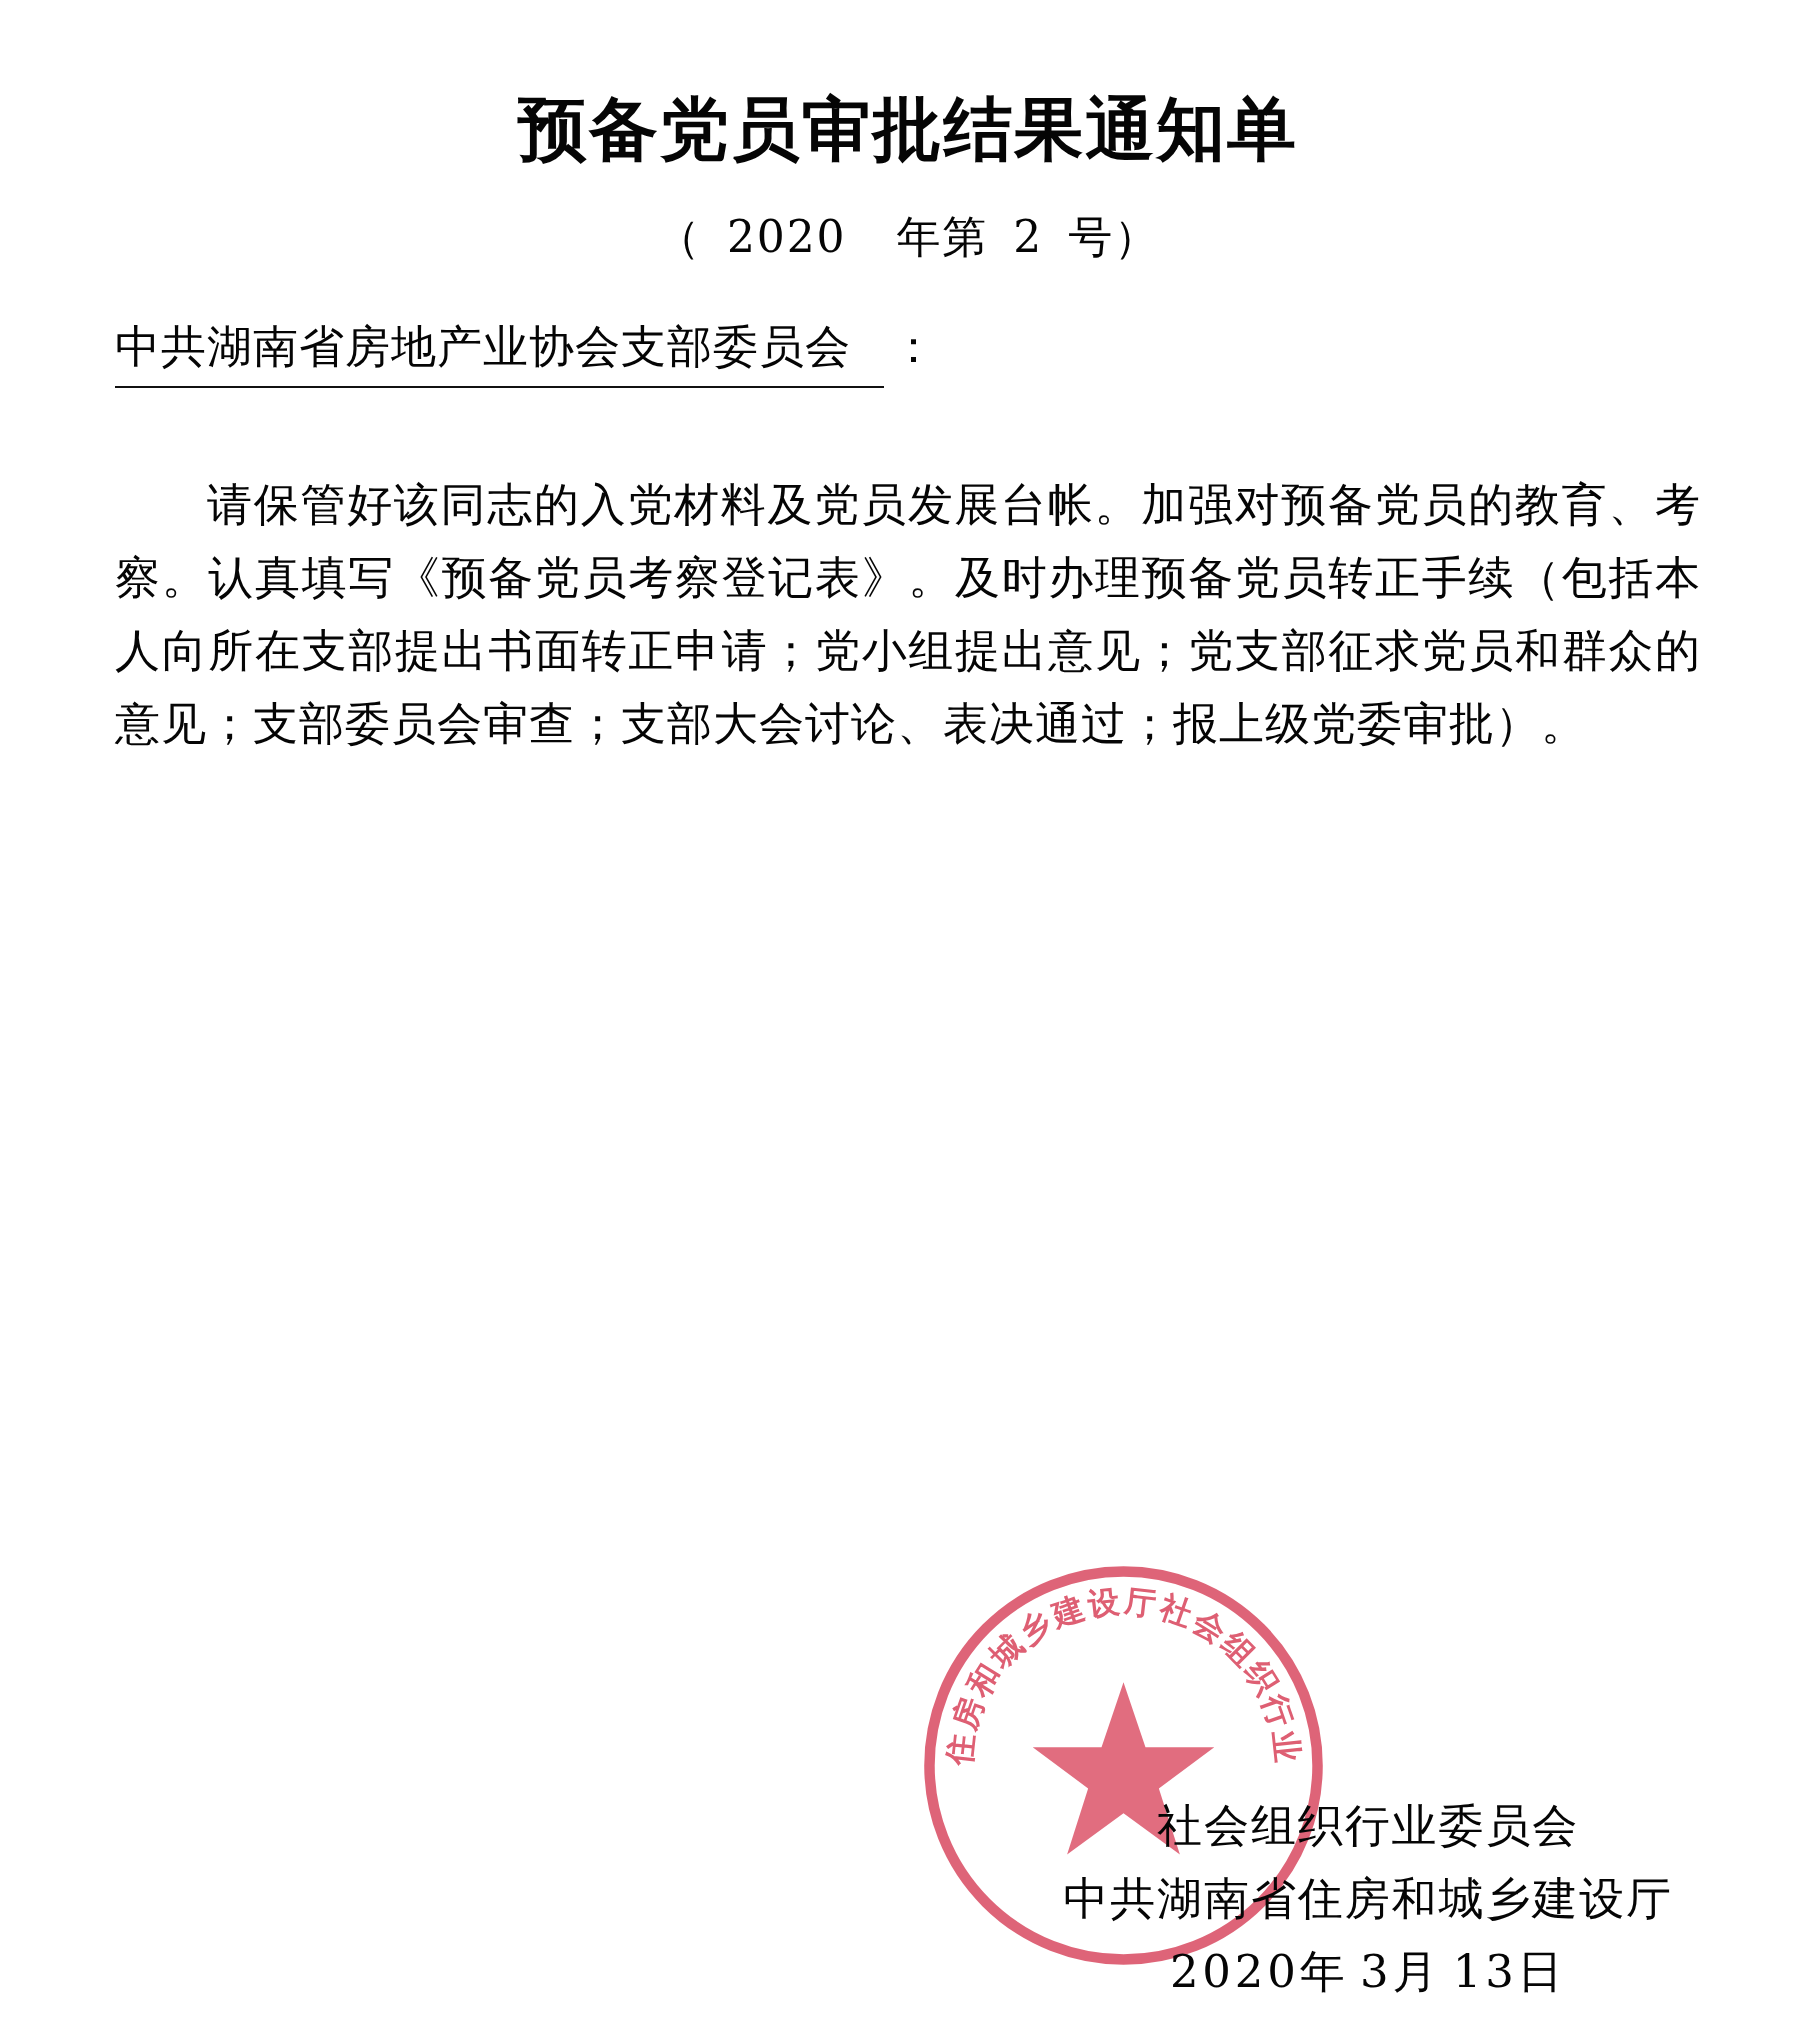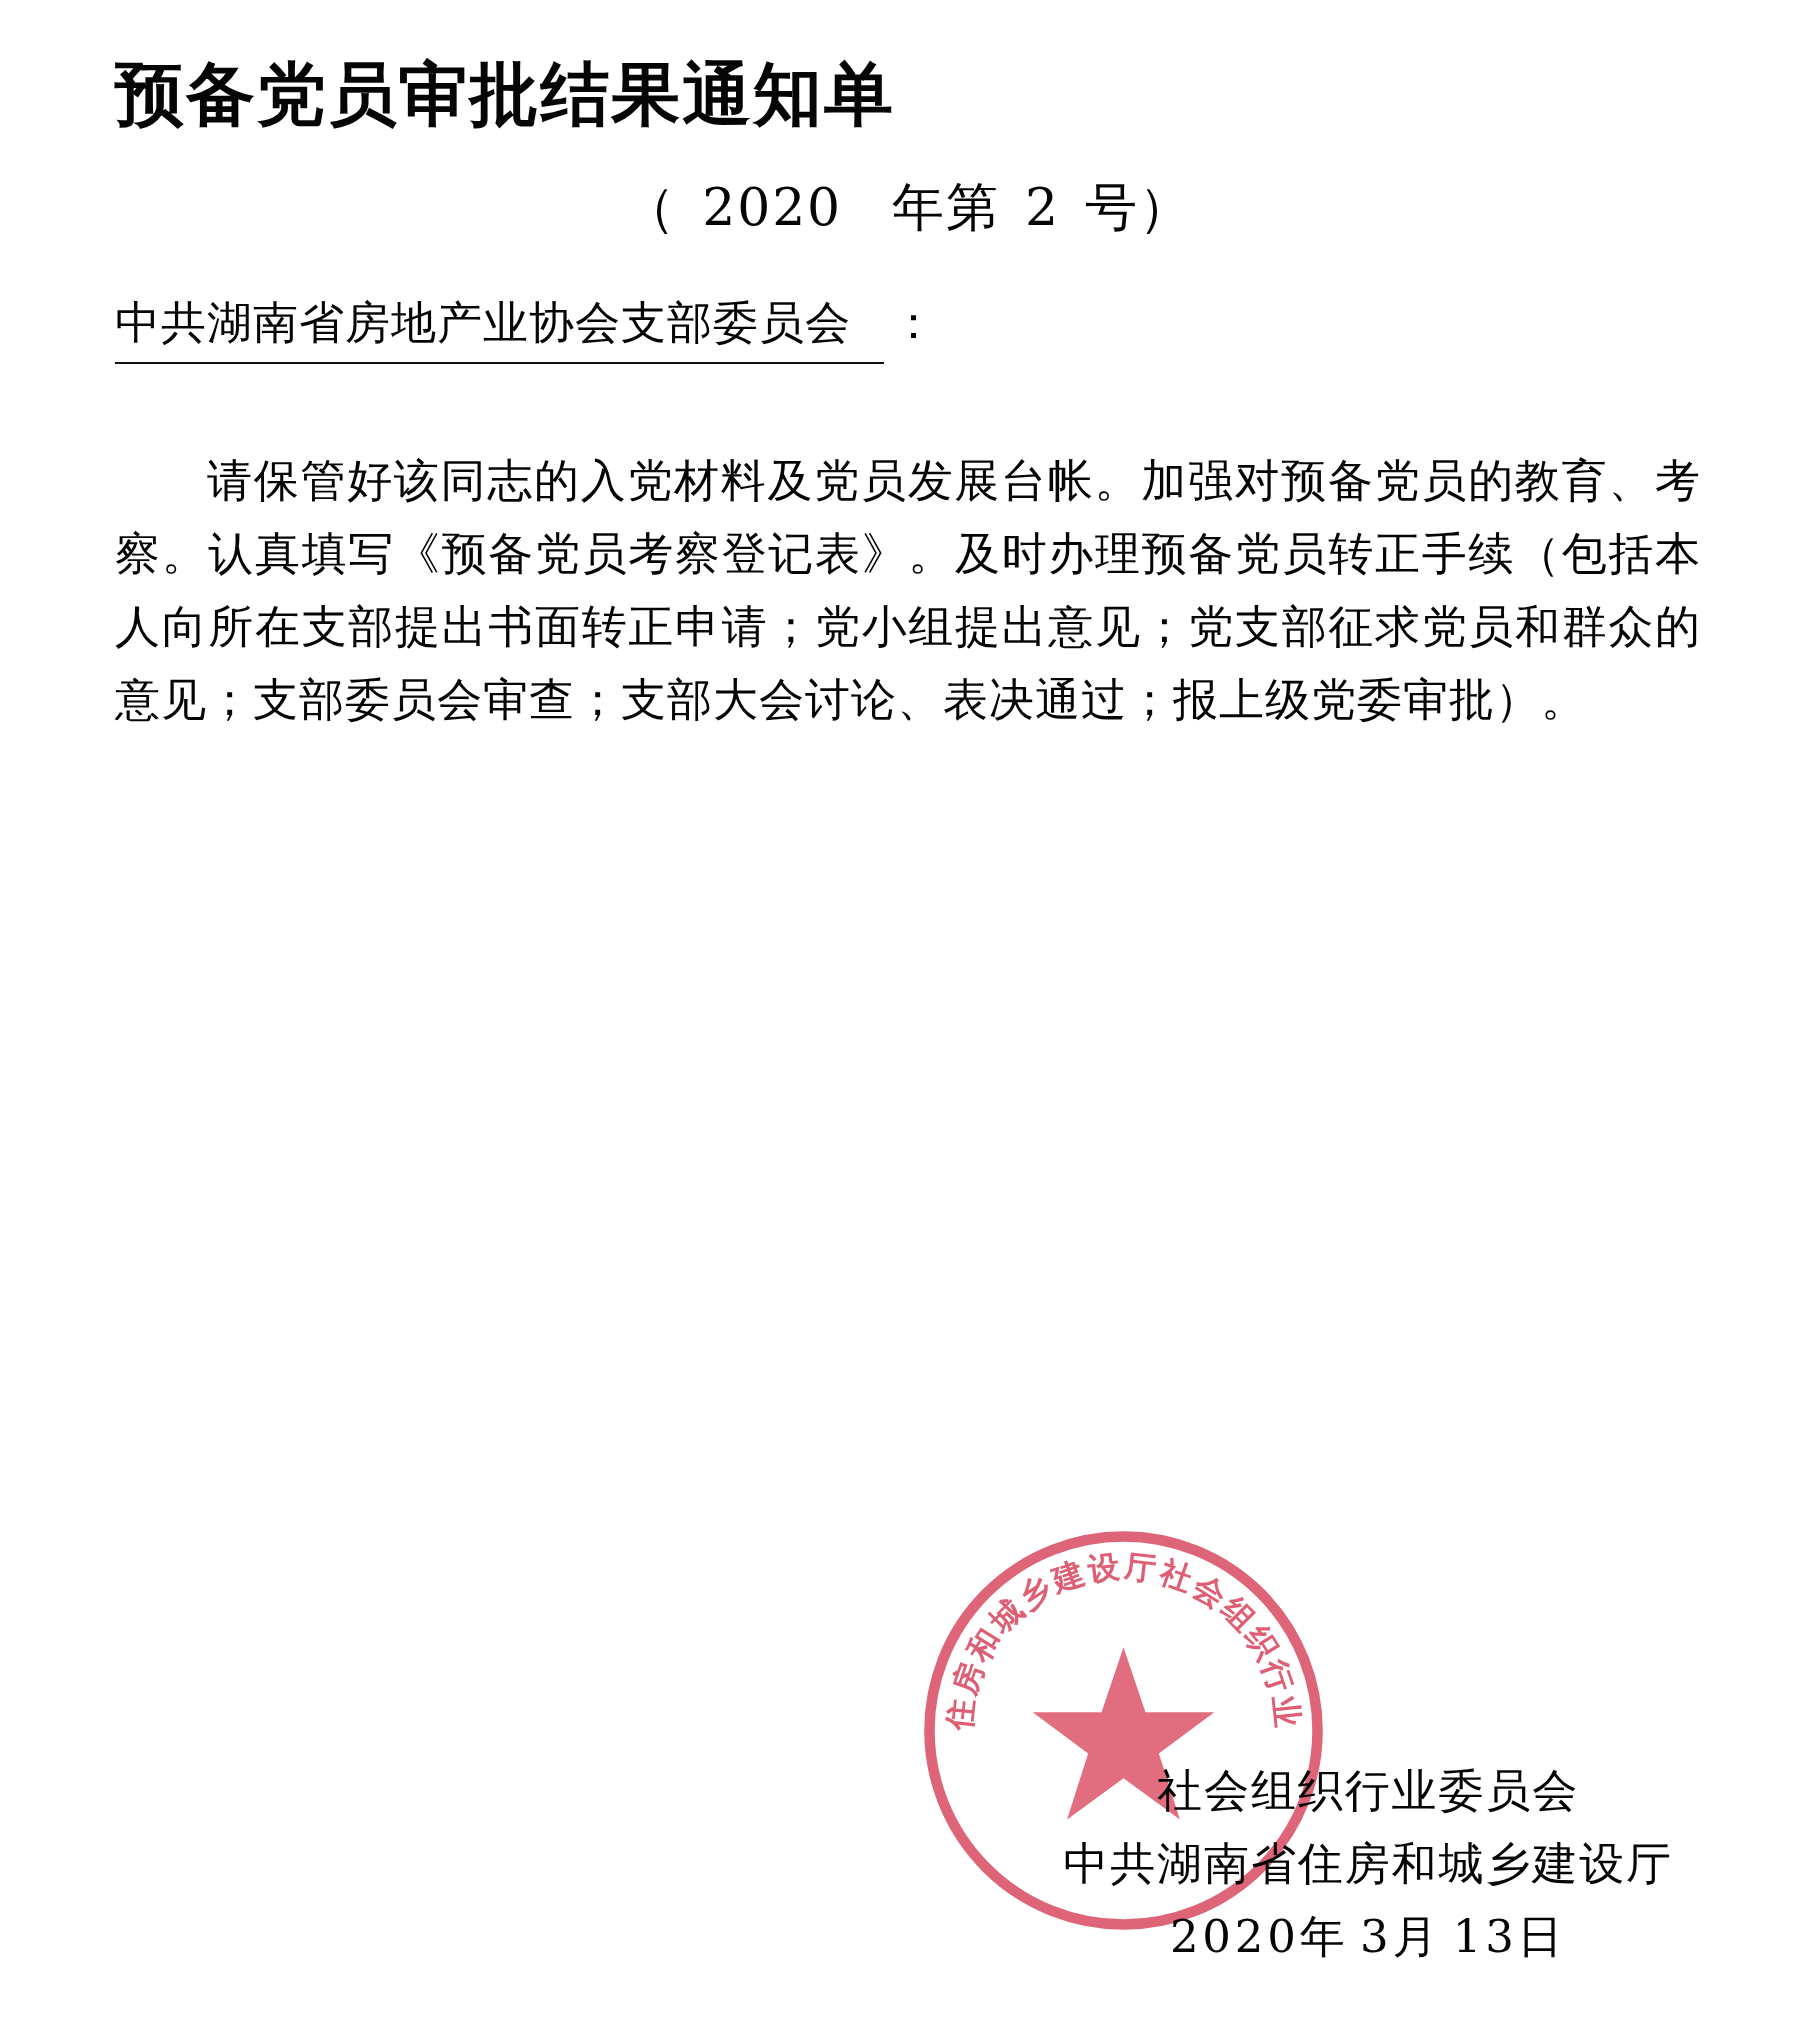--- a/index.html
+++ b/index.html
@@ -19,32 +19,32 @@
   .page {
     position: relative;
     width: 1816px;
     height: 2030px;
     box-sizing: border-box;
     padding: 0 115px;
   }
 
   
   .doc-title {
-    text-align: left;
+    text-align: center;
     font-size: 69px;
     font-weight: 700;
     letter-spacing: 1.9px;
-    margin-top: 57px;
+    margin-top: 92px;
     line-height: 1.1;
     font-family: "DejaVu Sans", "Liberation Sans", sans-serif;
   }
 
   .doc-number {
     text-align: center;
-    font-size: 52px;
+    font-size: 44px;
     font-weight: 400;
     margin-top: 40px;
     letter-spacing: 1.9px;
     font-family: "DejaVu Serif", "Liberation Serif", serif;
   }
   .doc-number .sp { display: inline-block; width: 25px; }
 
   
   .addressee-line {
     margin-top: 50px;

